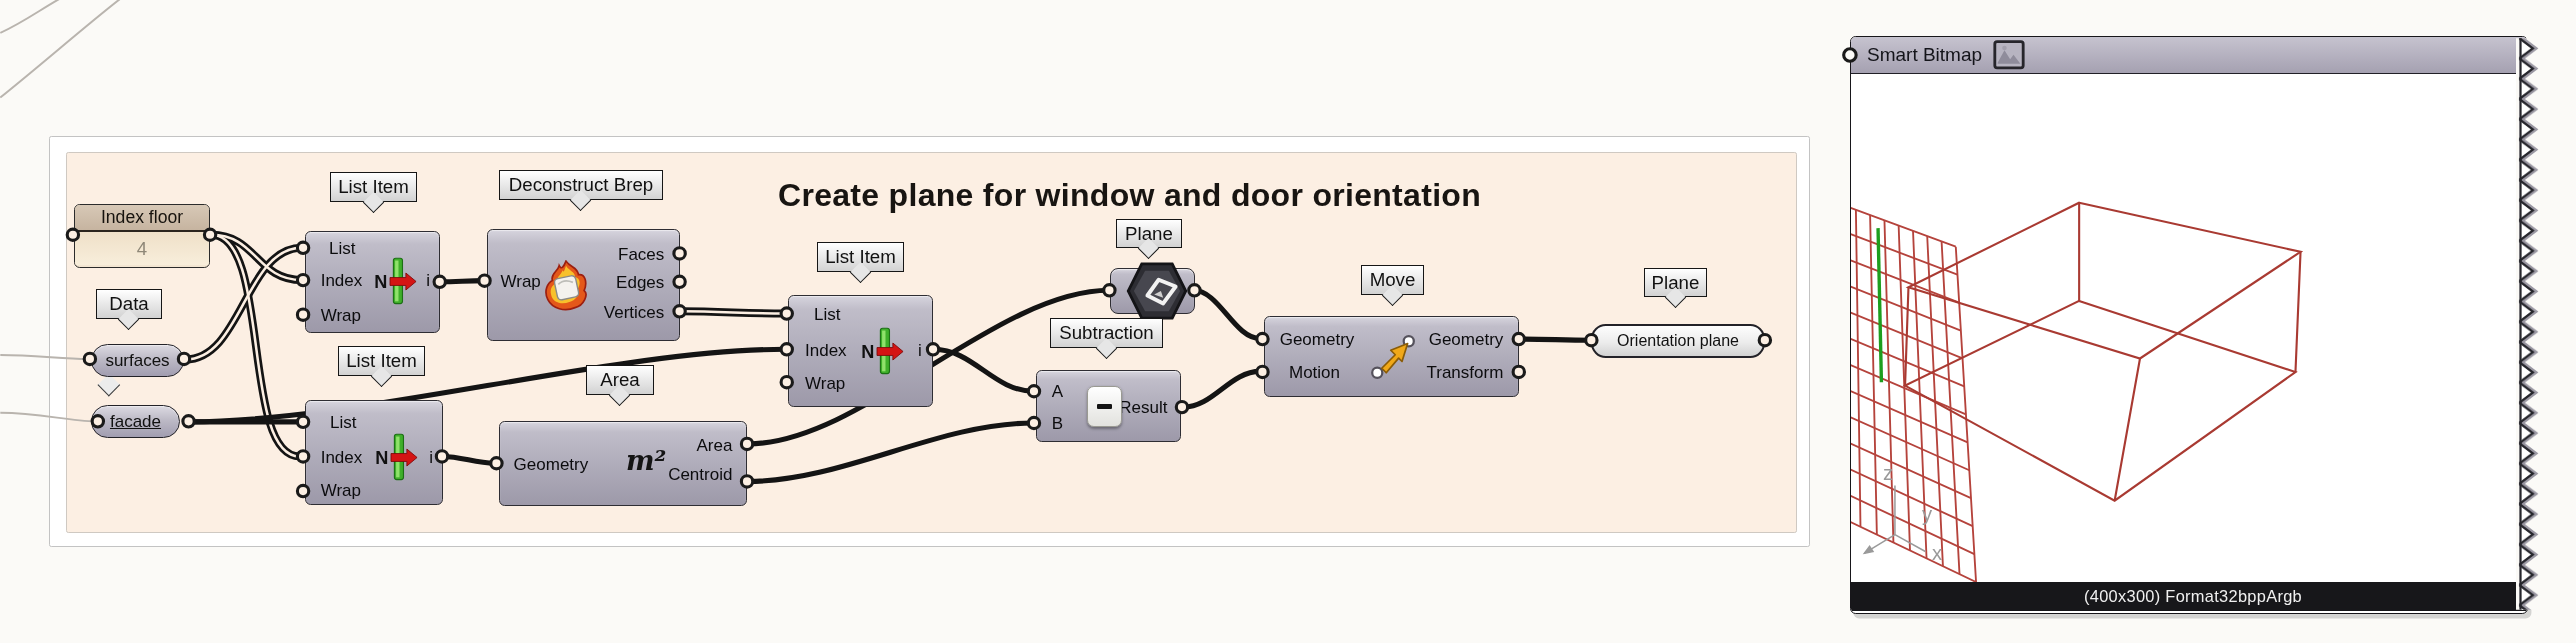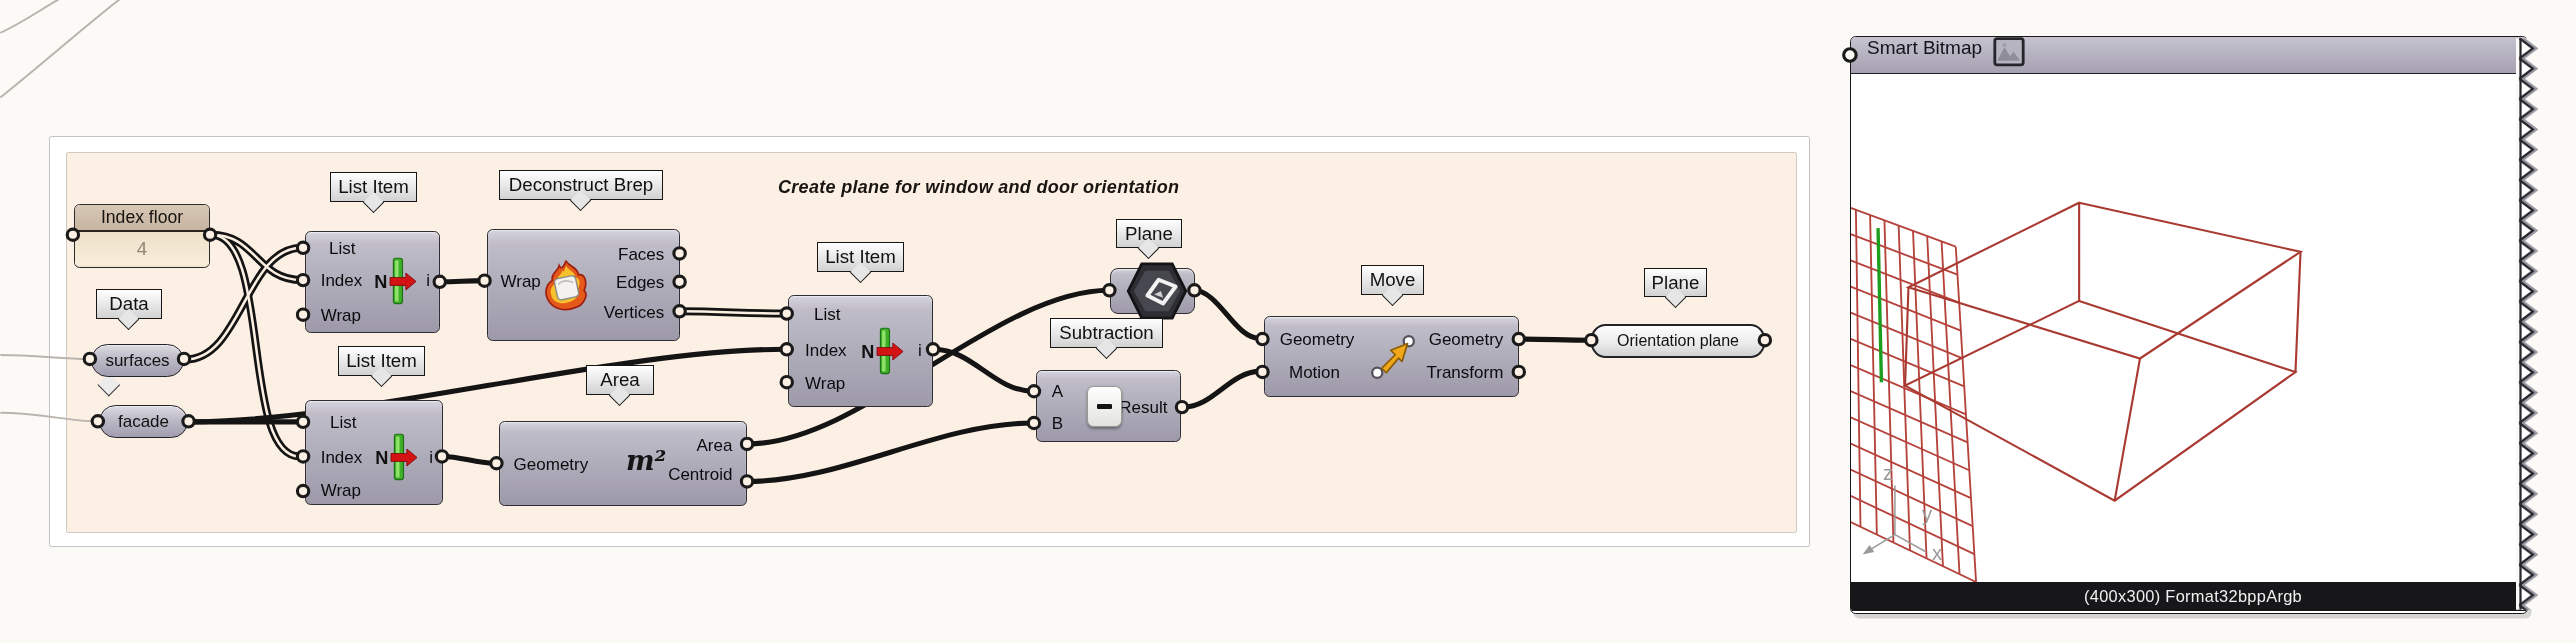--- a/index.html
+++ b/index.html
@@ -4,22 +4,22 @@
 <style>
   html,body{margin:0;padding:0;background:#fbfaf7;}
   #canvas{position:relative;width:2576px;height:643px;overflow:hidden;
           font-family:"Liberation Sans",sans-serif;background:#fbfaf7;}
 
   
   .outer-panel{position:absolute;left:49px;top:136px;width:1759px;height:409px;
                background:#ffffff;border:1.1px solid #c3c3c3;border-radius:2.3px;z-index:0;}
   .group-panel{position:absolute;left:66px;top:152px;width:1729px;height:379px;
                background:#fcefe3;border:1.1px solid #cfc9c2;border-radius:2.3px;z-index:0;}
-  .group-title{position:absolute;left:778px;top:177px;font-size:18px;font-weight:bold;
-               color:#181512;z-index:2;letter-spacing:0.3px;font-style:italic;}
+  .group-title{position:absolute;left:778px;top:177px;font-size:32px;font-weight:bold;
+               color:#181512;z-index:2;letter-spacing:0.3px;}
 
   
   .layer{position:absolute;left:0;top:0;z-index:1;}
   .layer-top{position:absolute;left:0;top:0;z-index:6;pointer-events:none;}
 
   
   .comp{position:absolute;border:1.7px solid #2e2d33;border-radius:5.7px;
         background:linear-gradient(180deg,#d6d4dd 0%,#c0bdc9 12%,#aeabb9 55%,#9d99a9 100%);
         box-shadow:inset 0 1.1px 1.1px rgba(255,255,255,.55);z-index:3;}
   .lbl{position:absolute;font-size:17px;color:#0c0c0e;white-space:nowrap;}
@@ -61,21 +61,21 @@
   .minusbox{position:absolute;width:33px;height:39px;border-radius:6.8px;
       background:linear-gradient(180deg,#ffffff,#e2e2de);border:1.7px solid #9a9a92;
       box-shadow:0 1.7px 2.8px rgba(0,0,0,.35);display:flex;align-items:center;justify-content:center;}
   .minusbox .bar{width:14.7px;height:5.1px;background:#141414;border-radius:1.1px;}
 
   
   .sbwin{position:absolute;left:1850px;top:36px;width:676px;height:576px;
          border:1.7px solid #17161a;border-radius:5.7px;background:#ffffff;z-index:3;
          box-shadow:3.4px 4.5px 0 rgba(40,40,45,.18);overflow:hidden;}
   .sbtitle{height:36px;background:linear-gradient(180deg,#c6c3cf 0%,#b2aebd 60%,#a5a1b1 100%);
-         border-bottom:1.7px solid #201f26;display:flex;align-items:flex-start;
+         border-bottom:1.7px solid #201f26;display:flex;align-items:center;
          padding-left:16px;font-size:19px;color:#14141a;}
   .sbview{position:relative;height:508px;background:#ffffff;}
   .sbcaption{height:29px;background:#17171a;color:#f0f0f0;display:flex;
          align-items:center;justify-content:center;font-size:16.4px;letter-spacing:0.3px;padding-left:8px;}
 </style>
 </head>
 <body>
 
 <div id="canvas">
 
@@ -116,21 +116,21 @@
   </svg>
 
   <div class="slider">
     <div class="hd">Index floor</div>
     <div class="val">4</div>
   </div>
 
   <div class="capsule" style="left:91px;top:344px;width:91px;height:31px;">
     <span>surfaces</span>
   </div>
-  <div class="capsule" style="left:99px;top:405px;width:87px;height:31px;">
+  <div class="capsule" style="left:91px;top:405px;width:87px;height:31px;text-decoration:underline;">
     <span>facade</span>
   </div>
   <div class="capsule light" style="left:1591px;top:324px;width:170px;height:29.5px;">
     <span>Orientation plane</span>
   </div>
 
   <div class="comp" style="left:305px;top:231px;width:133px;height:100px;">
     <span class="lbl" style="left:23px;top:6.8px;">List</span>
     <span class="lbl" style="left:14.7px;top:39px;">Index</span>
     <span class="lbl" style="left:14.7px;top:74px;">Wrap</span>

